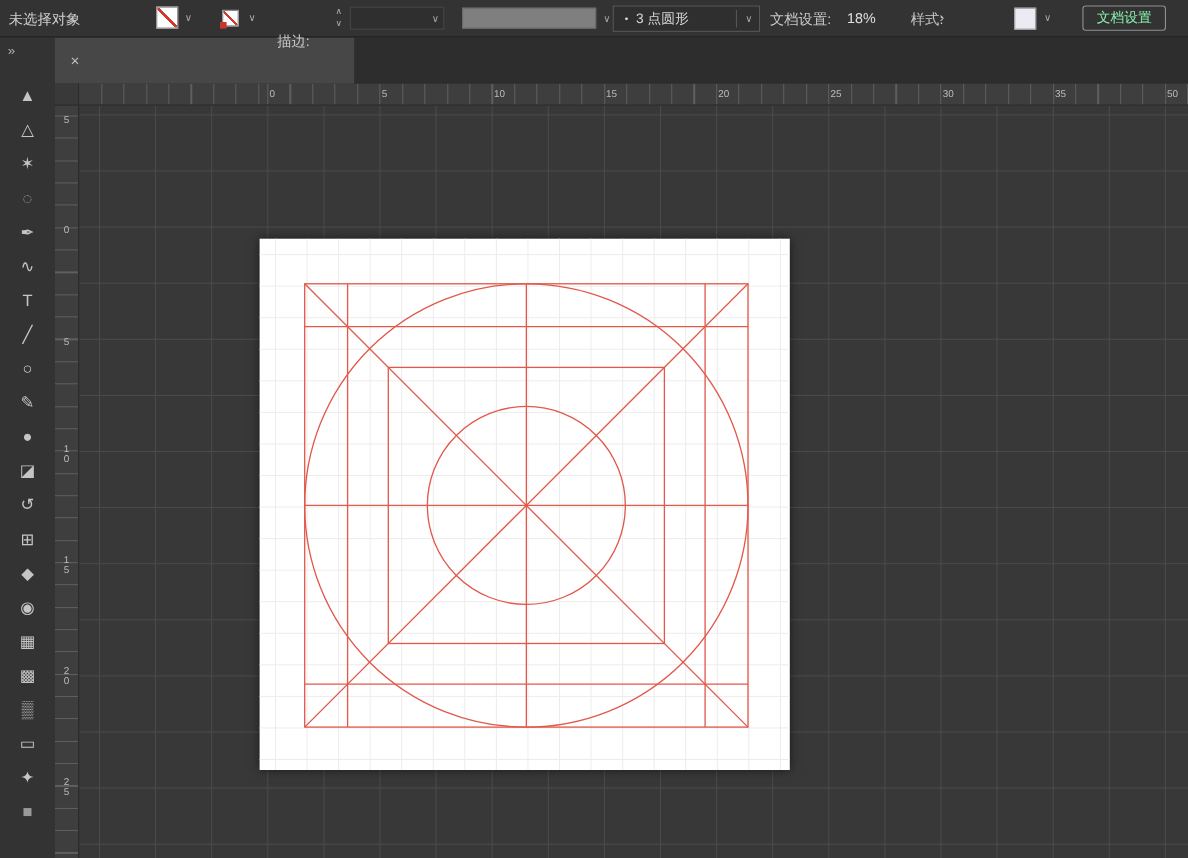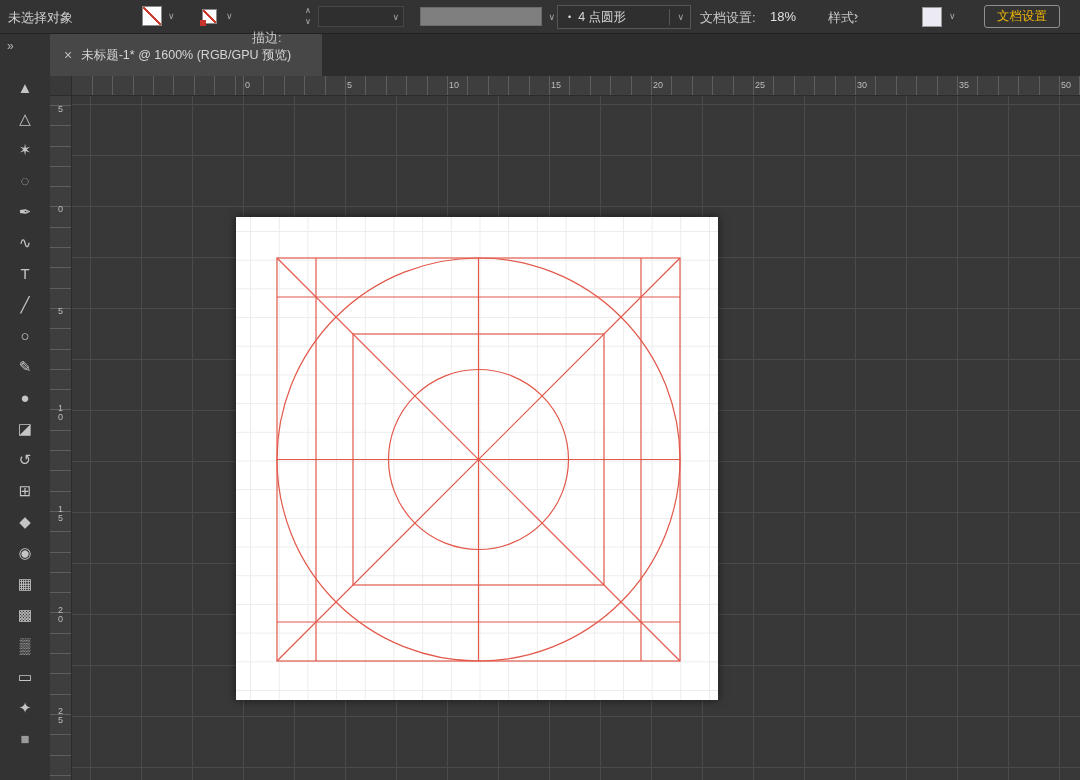--- a/index.html
+++ b/index.html
@@ -32,21 +32,21 @@
   .brush-name { font-size:12.5px; color:#d5d5d5; }
   .brush-sep { margin-left:auto; width:1px; height:16px; background:#555; }
   .brush-dd .chev { padding-left:7px; }
   .lbl-opacity { left:700px; top:9px; }
   .opacity-value { left:770px; top:9px; color:#e0e0e0; }
   .more-arrow { left:854px; top:8px; color:#bbb; font-size:13px; }
   .lbl-style { left:828px; top:9px; }
   .style-swatch { left:922px; top:7px; width:20px; height:20px; background:#eceaf2; border:1px solid #9a9a9a; }
   .chev-style { left:949px; top:11px; }
   .doc-setup-btn { left:984px; top:5px; height:23px; line-height:21px; padding:0 12px;
-    border:1px solid #909090; border-radius:3px; font-size:12.5px; color:#eab308; cursor:pointer; }
+    border:1px solid #909090; border-radius:3px; font-size:12.5px; color:#86efac; cursor:pointer; }
 
   
   .left-col { position:absolute; left:0; top:34px; width:50px; bottom:0; background:#333333; z-index:5; }
   .expander { padding:5px 0 0 7px; color:#b5b5b5; font-size:12px; letter-spacing:-1px; cursor:pointer; }
   .tools { display:flex; flex-direction:column; align-items:center; gap:13px; margin-top:26px; }
   .tool { width:40px; height:18px; line-height:18px; text-align:center; color:#c5c5c5; font-size:15px; cursor:pointer; }
   .tool.dark { color:#9a9a9a; }
 
   
   .tab-bar { position:absolute; left:50px; top:34px; right:0; height:42px; background:#2d2d2d; z-index:4; }
@@ -100,21 +100,21 @@
     <span class="cb-abs weight-field">
         <span class="chev">∨</span>
       </span>
 
     <span class="cb-abs gray-dd">
         <span class="chev">∨</span>
       </span>
 
     <span class="cb-abs brush-dd">
       <span class="brush-dot">•</span>
-      <span class="brush-name">4 点圆形</span>
+      <span class="brush-name">3 点圆形</span>
       <span class="brush-sep"></span>
       <span class="chev">∨</span>
     </span>
 
     <span class="cb-abs lbl-opacity">文档设置:</span>
     <span class="cb-abs opacity-value">18%</span>
     <span class="cb-abs more-arrow">›</span>
 
     <span class="cb-abs lbl-style">样式:</span>
     <span class="cb-abs style-swatch"></span>
@@ -147,21 +147,20 @@
       <div class="tool">▒</div>
       <div class="tool">▭</div>
       <div class="tool">✦</div>
       <div class="tool dark">■</div>
     </div>
   </div>
 
   <div class="tab-bar">
     <div class="tab">
       <span class="tab-close">×</span>
-      <span>未标题-1* @ 1600% (RGB/GPU 预览)</span>
     </div>
   </div>
 
   <div class="ruler-corner"></div>
   <div class="h-ruler">
     <span class="hr-num" style="left:173px">0</span>
     <span class="hr-num" style="left:275px">5</span>
     <span class="hr-num" style="left:377px">10</span>
     <span class="hr-num" style="left:479px">15</span>
     <span class="hr-num" style="left:581px">20</span>

